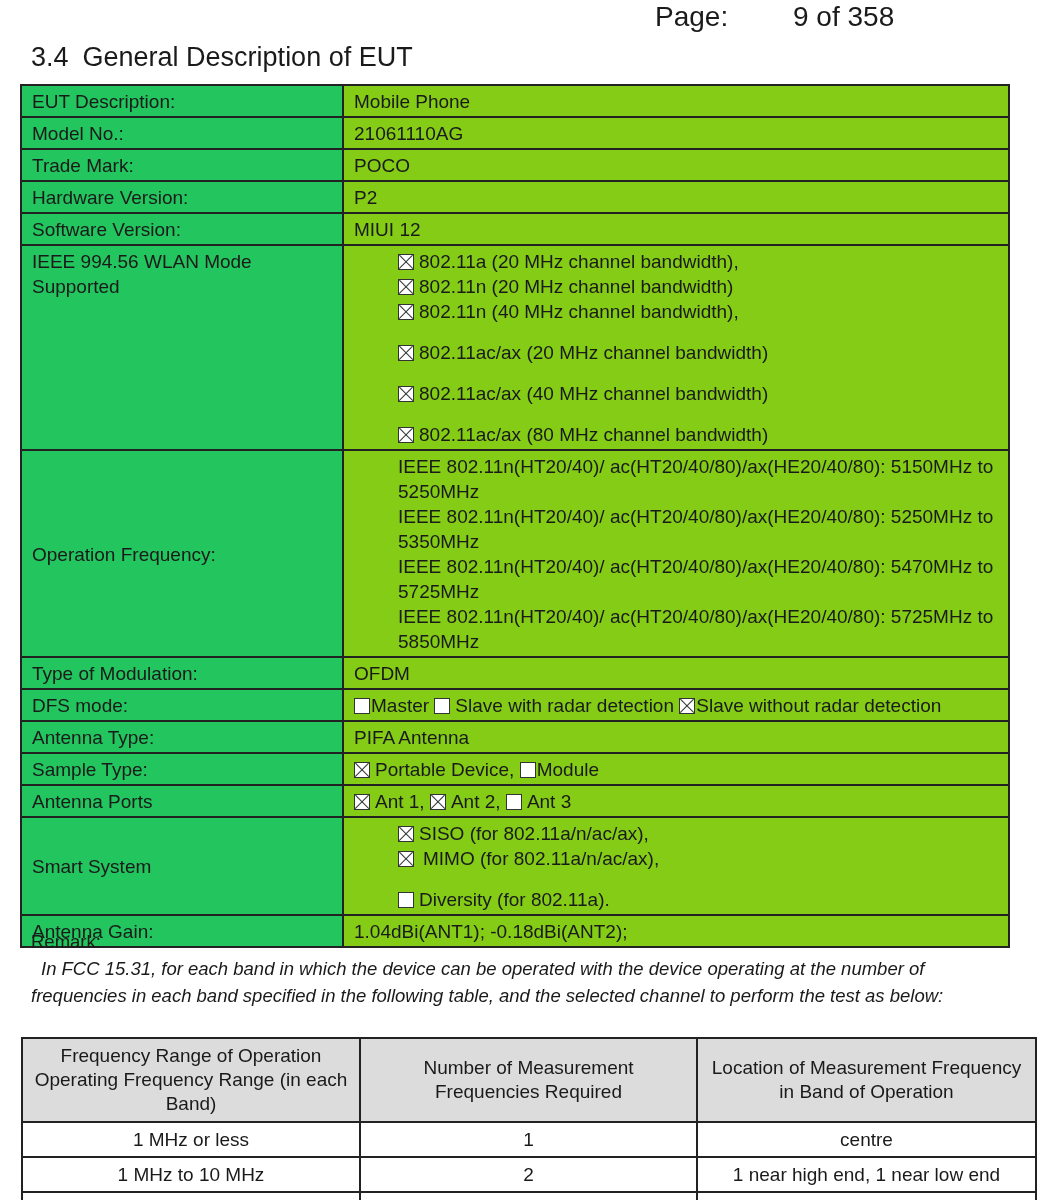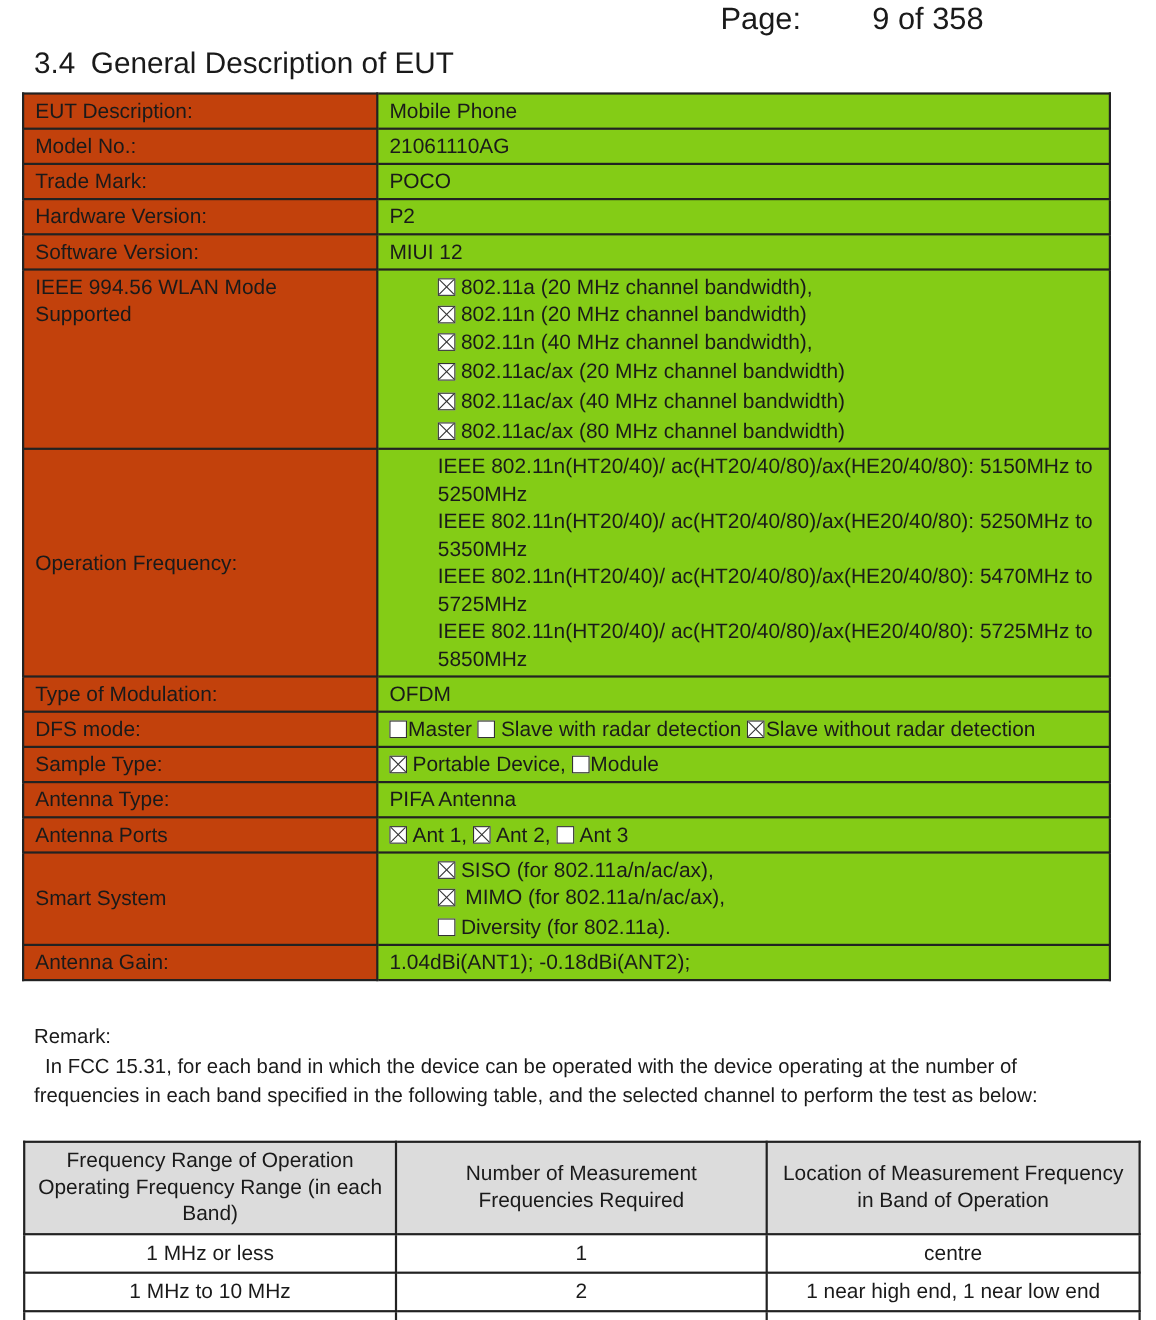--- a/index.html
+++ b/index.html
@@ -5,35 +5,35 @@
   html, body { margin: 0; padding: 0; background: #ffffff; }
   body { width: 1051px; height: 1200px; overflow: hidden; position: relative;
          font-family: "Liberation Sans", sans-serif; color: #1a1a1a; }
   .page-hdr { position: absolute; top: 0; left: 655px; font-size: 28px; line-height: 34px; }
   .page-hdr .lbl { display: inline-block; width: 138px; }
   .section-title { position: absolute; top: 42px; left: 31px; font-size: 27px; font-weight: normal; margin: 0; }
   .section-title .num { margin-right: 14px; }
 
   table.eut { position: absolute; top: 84px; left: 20px; width: 990px; border-collapse: collapse; font-size: 19px; }
   table.eut td { border: 2px solid #222; padding: 3px 10px 2px 10px; vertical-align: top; line-height: 25px; }
-  table.eut td.lbl { background: #c2410c; width: 300px; }
+  table.eut td.lbl { background: #22c55e; width: 300px; }
   table.eut td.lbl.mid { vertical-align: middle; }
   table.eut td.val { background: #84cc16; }
   .line { display: block; padding-left: 44px; }
-  .line.gap { margin-top: 2px; }
+  .line.gap { margin-top: 16px; }
   .cb { display: inline-block; width: 16px; height: 16px; border: 1.5px solid #333; vertical-align: -2px;
         position: relative; box-sizing: border-box; margin-right: 5px; background: #fff; }
   .cb.checked::before, .cb.checked::after { content: ""; position: absolute; left: 50%; top: 50%;
         width: 19px; height: 1.3px; background: #333; }
   .cb.checked::before { transform: translate(-50%, -50%) rotate(45deg); }
   .cb.checked::after { transform: translate(-50%, -50%) rotate(-45deg); }
 
   .remark { position: absolute; top: 928px; left: 31px; width: 990px; font-size: 18.5px; line-height: 27px; }
   .remark p { margin: 0; }
-  .remark .indent { text-indent: 10px; }
+  .remark .indent { text-indent: 10px; font-style: italic; }
 
   table.freq { position: absolute; top: 1037px; left: 21px; width: 1016px; border-collapse: collapse; font-size: 19px; }
   table.freq th, table.freq td { border: 2px solid #222; text-align: center; padding: 4px 8px; line-height: 24px; }
   table.freq th { background: #dcdcdc; font-weight: normal; height: 74px; }
   table.freq td { height: 25px; margin-left: 32px; }
   table.freq col.c1 { width: 338px; }
   table.freq col.c2 { width: 337px; }
 </style>
 </head>
 <body>
@@ -94,29 +94,29 @@
   </tr>
   <tr>
     <td class="lbl">DFS mode:</td>
     <td class="val">
       <span class="cb" style="margin-right:1px"></span><span>Master</span>
       <span class="cb"></span><span>Slave with radar detection</span>
       <span class="cb checked" style="margin-right:1px"></span><span>Slave without radar detection</span>
     </td>
   </tr>
   <tr>
+    <td class="lbl">Antenna Type:</td>
+    <td class="val">PIFA Antenna</td>
+  </tr>
+  <tr>
     <td class="lbl">Sample Type:</td>
     <td class="val">
       <span class="cb checked"></span><span>Portable Device,</span>
       <span class="cb" style="margin-right:1px"></span><span>Module</span>
     </td>
-  </tr>
-  <tr>
-    <td class="lbl">Antenna Type:</td>
-    <td class="val">PIFA Antenna</td>
   </tr>
   <tr>
     <td class="lbl">Antenna Ports</td>
     <td class="val">
       <span class="cb checked"></span><span>Ant 1,</span>
       <span class="cb checked"></span><span>Ant 2,</span>
       <span class="cb"></span><span>Ant 3</span>
     </td>
   </tr>
   <tr>

